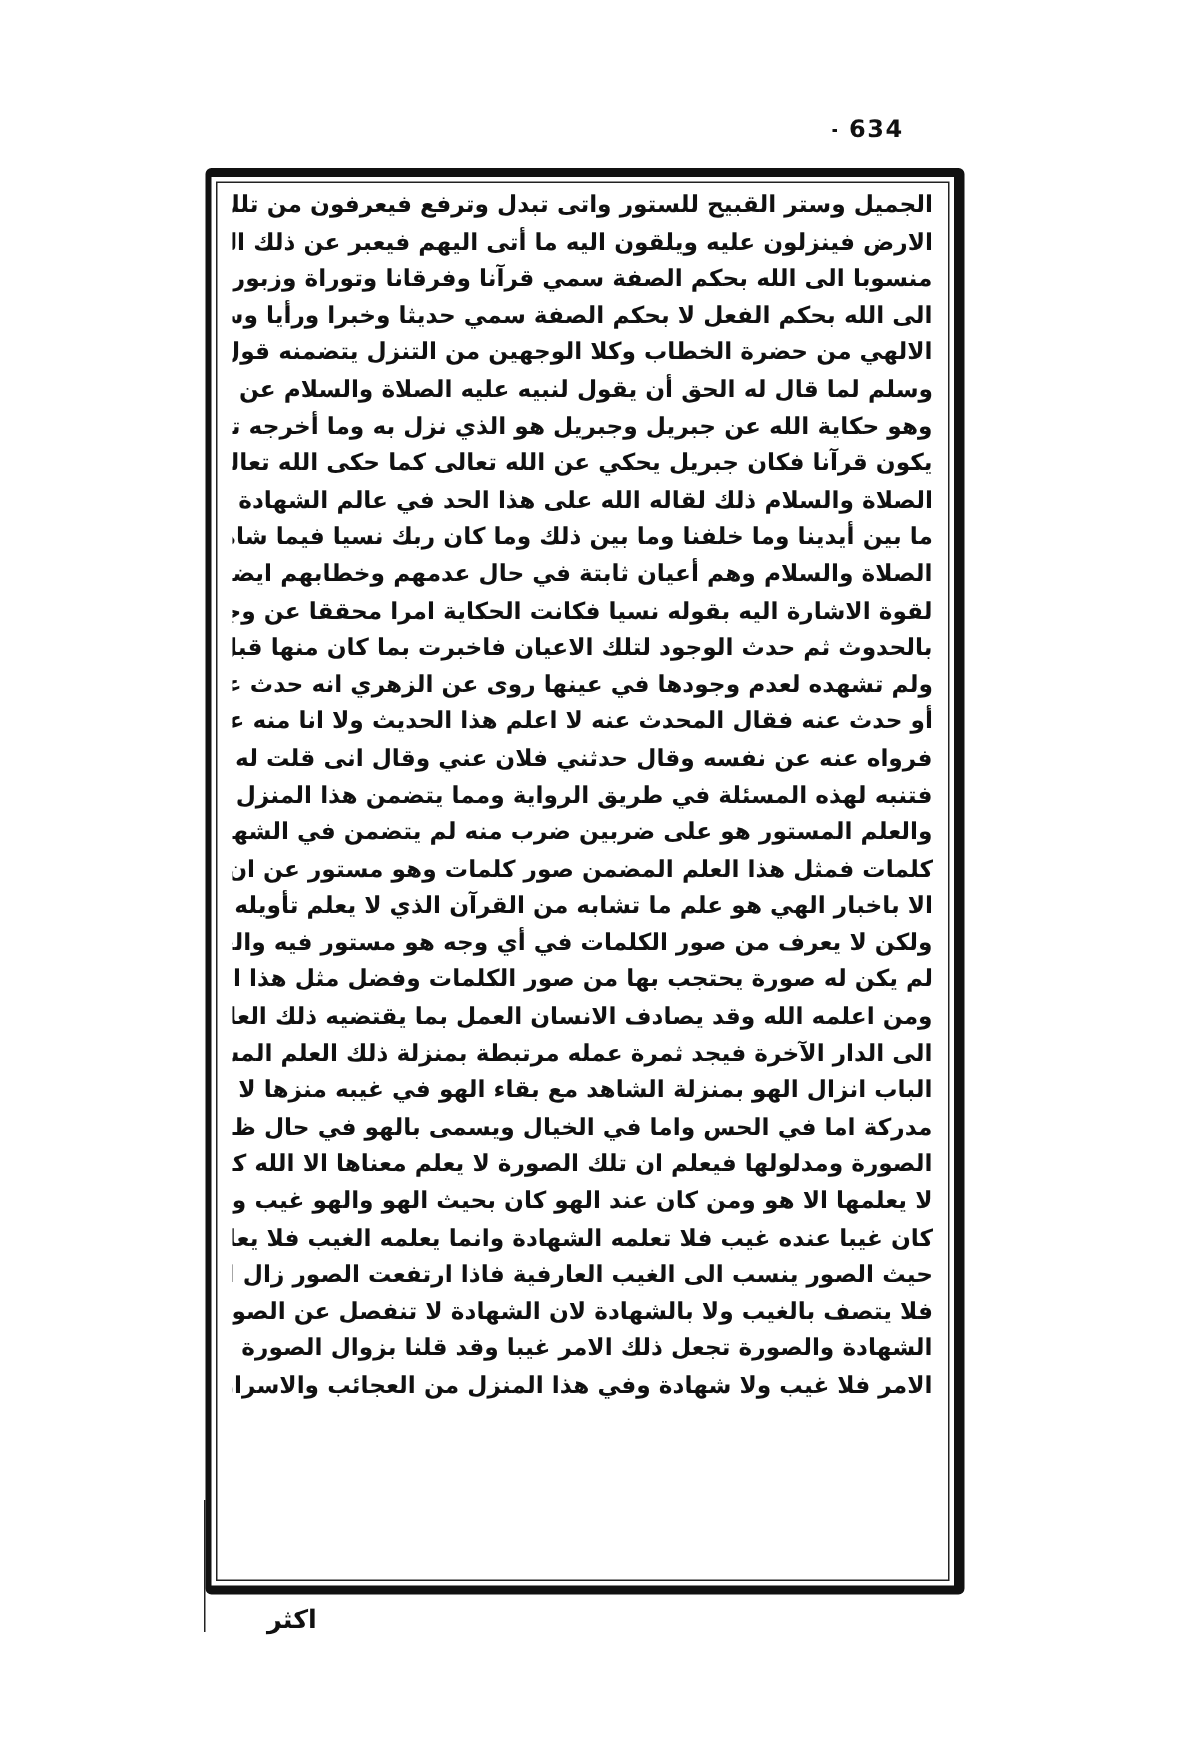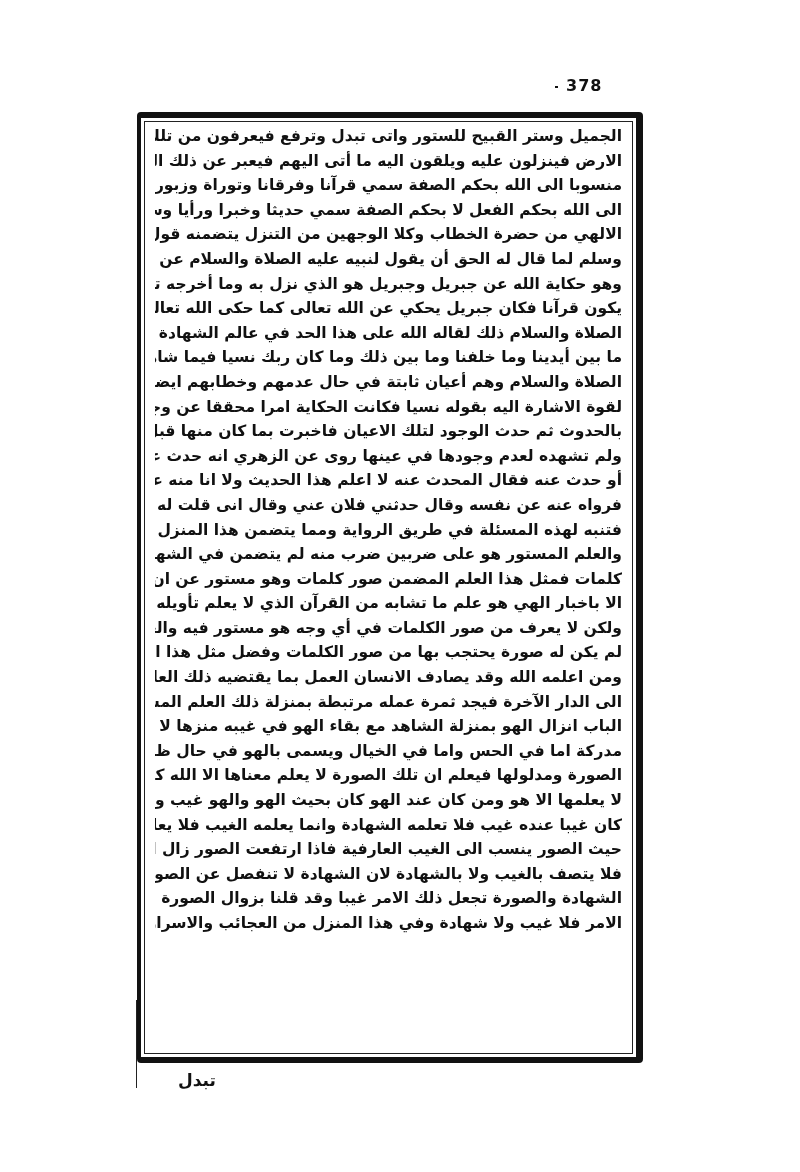--- a/index.html
+++ b/index.html
@@ -12,21 +12,21 @@
            border-radius: 4px; }
   .frame::before { content: ""; position: absolute; left: 3px; right: 3px; top: 3px; bottom: 3px; border: 1.5px solid #222; }
   .text-block { position: absolute; left: 14px; right: 14px; top: 6px; direction: rtl; text-align: justify; }
   .line { height: 24.6px; line-height: 24.6px; font-size: 15.5px; font-weight: bold; white-space: nowrap; overflow: hidden;
           text-align-last: justify; text-align: justify; font-family: "DejaVu Sans", sans-serif; }
   .catchword { position: absolute; top: 1070px; left: 178px; font-size: 17px; font-weight: bold; direction: rtl; }
 </style>
 </head>
 <body>
 
-<div class="page-number"><span>378</span><span class="dash"></span></div>
+<div class="page-number"><span>634</span><span class="dash"></span></div>
 
 <div class="margin-line"></div>
 
 <div class="frame">
   <div class="text-block">
     <div class="line">الجميل وستر القبيح للستور واتى تبدل وترفع فيعرفون من تلك الصور ومن هو صاحبها في</div>
     <div class="line">الارض فينزلون عليه ويلقون اليه ما أتى اليهم فيعبر عن ذلك الملقى بالشرع والوحي فان كان</div>
     <div class="line">منسوبا الى الله بحكم الصفة سمي قرآنا وفرقانا وتوراة وزبورا وانجيلا وصحفا وان كان منسوبا</div>
     <div class="line">الى الله بحكم الفعل لا بحكم الصفة سمي حديثا وخبرا ورأيا وسنة وقد ينزلون أيضا بالامر</div>
     <div class="line">الالهي من حضرة الخطاب وكلا الوجهين من التنزل يتضمنه قول جبريل لمحمد صلى الله عليه</div>
@@ -54,13 +54,13 @@
     <div class="line">الصورة ومدلولها فيعلم ان تلك الصورة لا يعلم معناها الا الله كما قال تعالى وعنده مفاتح الغيب</div>
     <div class="line">لا يعلمها الا هو ومن كان عند الهو كان بحيث الهو والهو غيب والذي يكون عنده غيب واذا</div>
     <div class="line">كان غيبا عنده غيب فلا تعلمه الشهادة وانما يعلمه الغيب فلا يعلم ما في الغيب الا من هو غيب فمن</div>
     <div class="line">حيث الصور ينسب الى الغيب العارفية فاذا ارتفعت الصور زال الغيب لان الحجاب قد ارتفع</div>
     <div class="line">فلا يتصف بالغيب ولا بالشهادة لان الشهادة لا تنفصل عن الصور وقد قلنا الصورة فقد قلنا</div>
     <div class="line">الشهادة والصورة تجعل ذلك الامر غيبا وقد قلنا بزوال الصورة فقد رفعنا حكم الغيب عن ذلك</div>
     <div class="line">الامر فلا غيب ولا شهادة وفي هذا المنزل من العجائب والاسرار ما لو أظهرناه لتوقفت عقول</div>
   </div>
 </div>
 
-<div class="catchword">تبدل</div>
+<div class="catchword">اكثر</div>
 
 </body></html>

